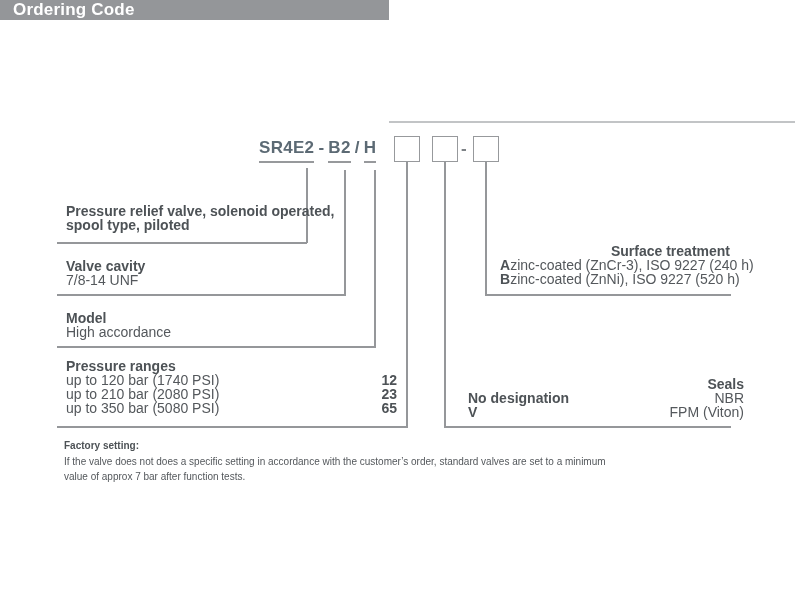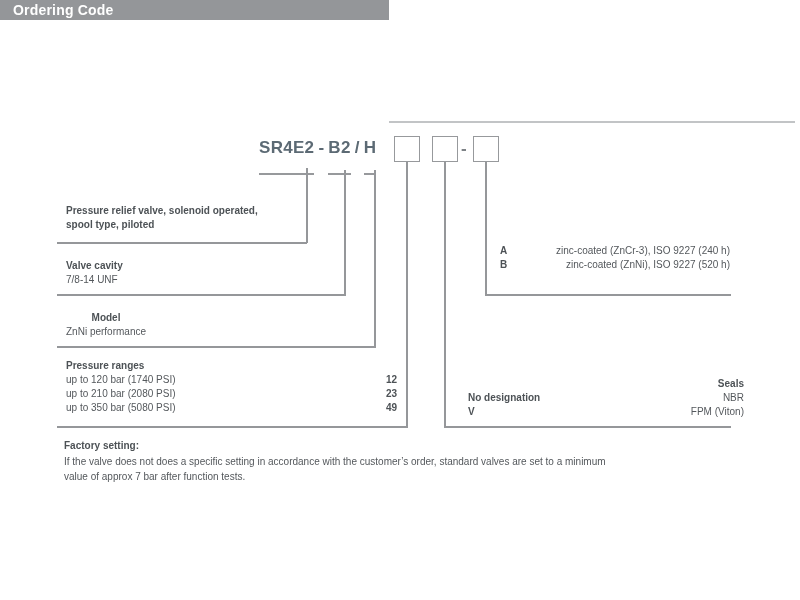--- a/index.html
+++ b/index.html
@@ -4,47 +4,47 @@
 <style>
   * { margin:0; padding:0; box-sizing:border-box; }
   body { background:#fff; }
   .page {
     position:relative; width:800px; height:600px; background:#ffffff;
     font-family:"Liberation Sans", sans-serif; color:#54585c; overflow:hidden;
   }
   
   .hdr-bar {
     position:absolute; left:0; top:103; width:389px; height:20px;
-    background:#949699; color:#ffffff; font-size:14px; font-weight:bold;
+    background:#949699; color:#ffffff; font-size:17px; font-weight:bold;
     line-height:20px; padding-left:13px; letter-spacing:0.2px;
   }
   .hdr-rule { position:absolute; left:389px; top:121px; width:406px; height:2px; background:#c2c4c6; }
 
   
   .code-title {
     position:absolute; left:259px; top:138px; display:flex; align-items:flex-start;
     font-size:17px; font-weight:bold; color:#5c6a74; letter-spacing:0.3px; white-space:nowrap;
   }
-  .code-title .code { border-bottom:2px solid #97999c; padding-bottom:15px; }
+  .code-title .code { border-bottom:2px solid #97999c; padding-bottom:3px; }
   .code-title .sep { padding:0 4px; }
 
   .code-box {
     position:absolute; top:136px; width:26px; height:26px;
     border:1.5px solid #97999c; background:#ffffff;
   }
   .box-dash {
     position:absolute; left:461px; top:139px; font-size:17px; font-weight:bold; color:#7d8286;
   }
 
   
   .hline { position:absolute; height:1.5px; background:#95979a; }
   .vline { position:absolute; width:1.5px; background:#95979a; }
 
   
-  .blk { position:absolute; font-size:10px; line-height:14px; white-space:nowrap; }
+  .blk { position:absolute; font-size:14px; line-height:14px; white-space:nowrap; }
   .b { font-weight:bold; color:#4d5256; }
   .prow { display:flex; justify-content:space-between; }
   .right-title { text-align:right; }
   .factory { position:absolute; left:64px; top:438px; font-size:10px; line-height:15.5px; white-space:nowrap; }
 </style>
 </head>
 <body>
 
 <div class="page">
 
@@ -83,42 +83,43 @@
   <div class="blk" style="left:66px; top:204px;">
     <div class="b">Pressure relief valve, solenoid operated,</div>
     <div class="b">spool type, piloted</div>
   </div>
 
   <div class="blk" style="left:66px; top:259px;">
     <div class="b">Valve cavity</div>
     <div>7/8-14 UNF</div>
   </div>
 
-  <div class="blk" style="left:66px; top:311px;text-align:center;">
+  <div class="blk" style="left:66px; top:311px;">
     <div class="b">Model</div>
-    <div>ZnNi performance</div>
+    <div>High accordance</div>
   </div>
 
   <div class="blk" style="left:66px; top:359px; width:331px;">
     <div class="b">Pressure ranges</div>
     <div class="prow">
       <span>up to 120 bar (1740 PSI)</span>
       <span class="b">12</span>
     </div>
     <div class="prow">
       <span>up to 210 bar (2080 PSI)</span>
       <span class="b">23</span>
     </div>
     <div class="prow">
       <span>up to 350 bar (5080 PSI)</span>
-      <span class="b">49</span>
+      <span class="b">65</span>
     </div>
   </div>
 
   <div class="blk" style="left:500px; top:244px; width:230px;">
+    <div class="b right-title">Surface treatment</div>
     <div class="prow">
       <span class="b">A</span>
       <span>zinc-coated (ZnCr-3), ISO 9227 (240 h)</span>
     </div>
     <div class="prow">
       <span class="b">B</span>
       <span>zinc-coated (ZnNi), ISO 9227 (520 h)</span>
     </div>
   </div>
 

